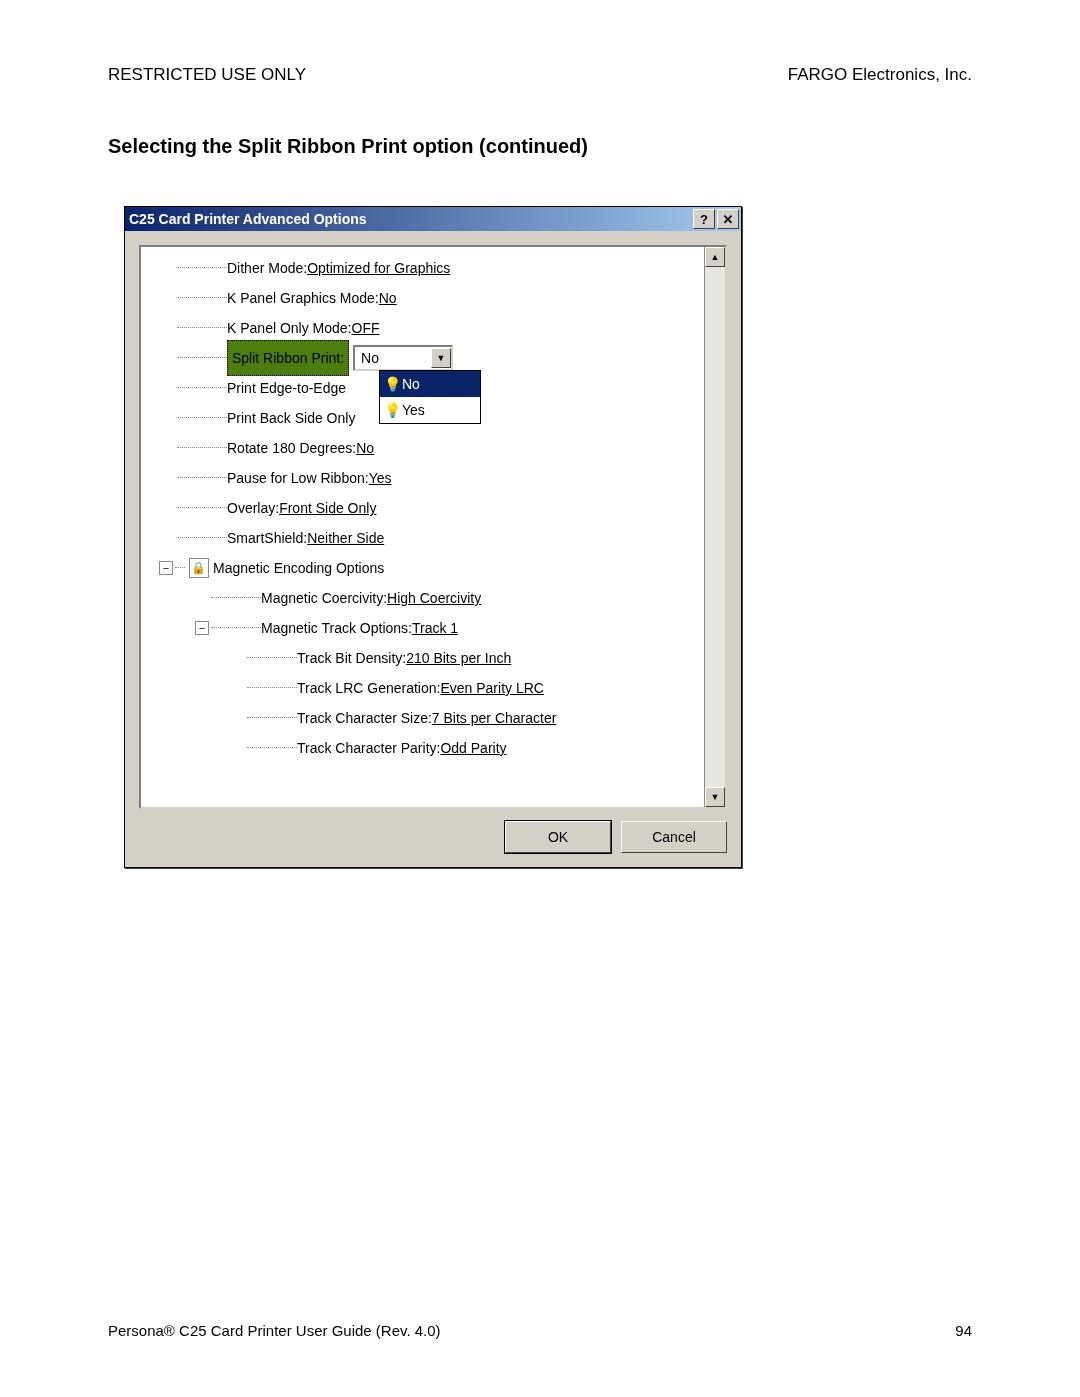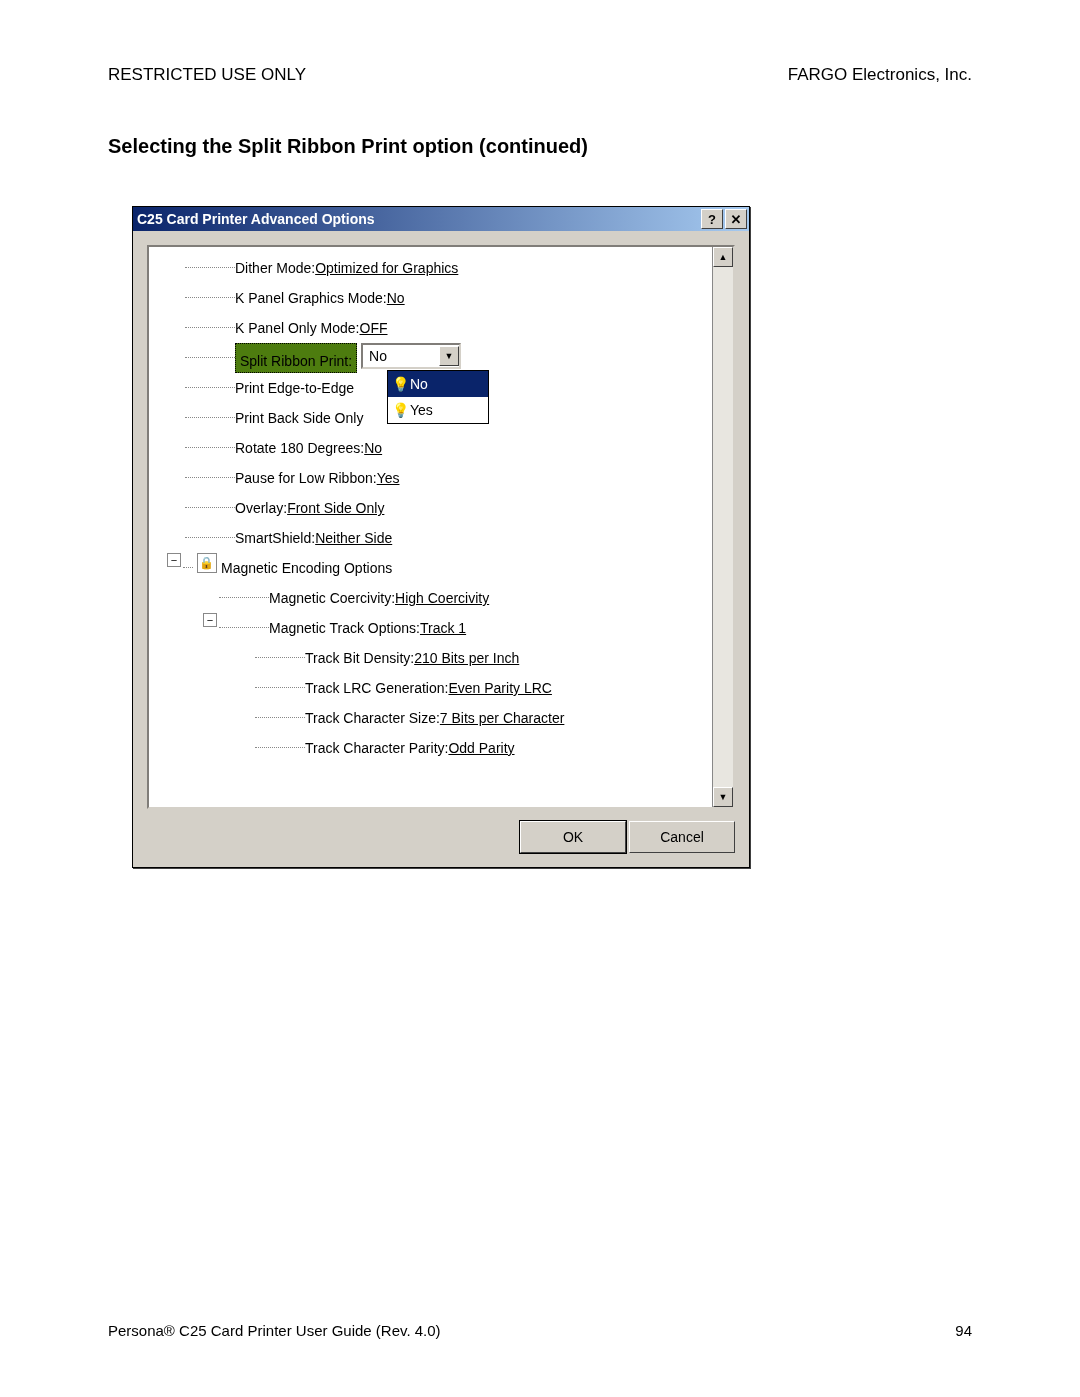--- a/index.html
+++ b/index.html
@@ -22,21 +22,21 @@
     margin-bottom: 50px;
   }
   .section-title {
     font-size: 20px;
     font-weight: bold;
     color: #000;
     margin-bottom: 48px;
   }
   .dialog {
     width: 616px;
-    margin-left: 24px;
+    margin-left: 16px;
     border: 1px solid #000;
     box-shadow: 1px 1px 0 #404040;
     background: #d4d0c8;
   }
   .titlebar {
     display: flex;
     align-items: center;
     height: 24px;
     background: linear-gradient(to right, #0a246a, #a6caf0);
     color: #fff;
@@ -101,20 +101,21 @@
     border-bottom-color: #404040;
     display: flex;
     align-items: center;
     justify-content: center;
     font-size: 9px;
     color: #000;
   }
   .sb-track { flex: 1; background: #e8e6e0; }
   .tree-row {
     display: flex;
+    align-items: center;
     height: 30px;
     line-height: 30px;
     white-space: nowrap;
   }
   .dots {
     display: inline-block;
     height: 1px;
     border-top: 1px dotted #888;
     align-self: center;
   }
@@ -193,21 +194,21 @@
   .bulb {
     width: 18px;
     display: inline-flex;
     justify-content: center;
     font-size: 14px;
   }
   .button-row {
     display: flex;
     justify-content: flex-end;
     padding: 0 14px 14px 0;
-    gap: 3px;
+    gap: 10px;
   }
   .btn {
     width: 104px;
     height: 30px;
     background: #d4d0c8;
     border: 1px solid #fff;
     border-right-color: #404040;
     border-bottom-color: #404040;
     font-family: Tahoma, sans-serif;
     font-size: 14px;

